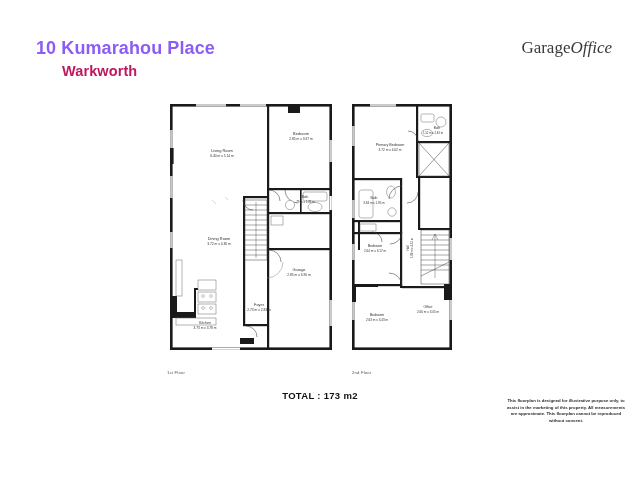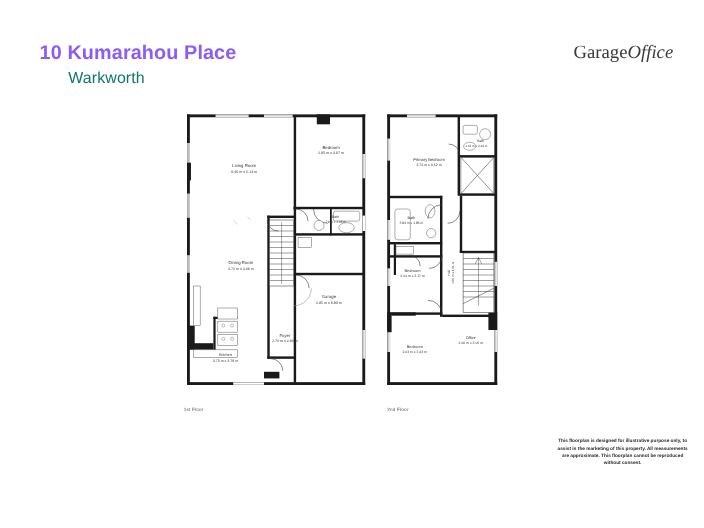--- a/index.html
+++ b/index.html
@@ -9,21 +9,21 @@
     font-family:"Liberation Sans", sans-serif;
     color:#1a1a1a;
     overflow:hidden;
     position:relative;
   }
   .page{position:absolute;inset:0;}
 
   
   .title-block{position:absolute;left:36px;top:38px;}
   .title-line1{font-size:18px;font-weight:bold;letter-spacing:.1px;color:#8b5cf6;}
-  .title-line2{font-size:14.5px;font-weight:normal;letter-spacing:.1px;color:#0f766e;margin-top:4px;margin-left:26px;}
+  .title-line2{font-size:14.5px;font-weight:bold;letter-spacing:.1px;color:#be185d;margin-top:4px;margin-left:26px;}
 
   .logo{position:absolute;right:28px;top:38px;font-family:"Liberation Serif", serif;
         font-size:17px;color:#3a3a3a;white-space:nowrap;}
   .logo .realty{font-weight:normal;}
   .logo .station{font-style:italic;}
 
   
   .plans{position:absolute;left:0;top:0;width:640px;height:480px;}
   svg.floorplan{position:absolute;left:0;top:0;width:640px;height:480px;}
 
@@ -330,16 +330,17 @@
           <text x="377" y="316" font-size="3.6">Bedroom</text>
           <text x="377" y="321" font-size="3.1">2.63 m x 3.43 m</text>
         </g>
       </g>
     </svg>
 
     <div class="floor-caption" id="cap1">1st Floor</div>
     <div class="floor-caption" id="cap2">2nd Floor</div>
   </div>
 
+  <div class="total">TOTAL : 173 m2</div>
 
   <div class="disclaimer">This floorplan is designed for illustrative purpose only, to assist in the marketing of this property.  All measurements are approximate.  This floorplan cannot be reproduced without consent.</div>
 
 </div>
 
 </body></html>

